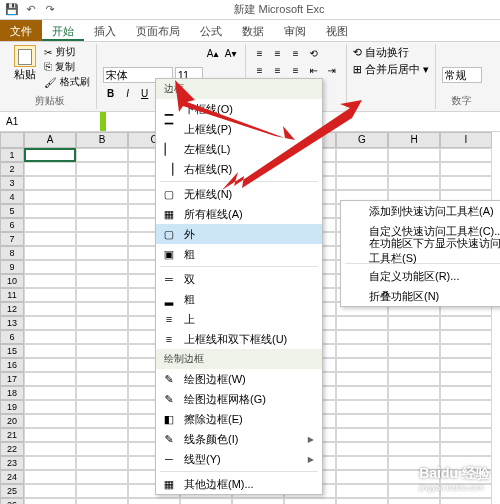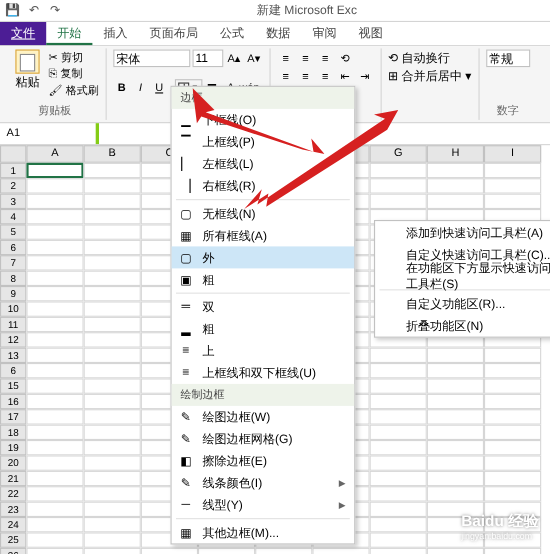--- a/index.html
+++ b/index.html
@@ -4,48 +4,48 @@
 <style>
 * { box-sizing: border-box; margin: 0; padding: 0; font-family: "Microsoft YaHei", SimSun, sans-serif; }
 body { width: 500px; height: 504px; background: #fff; overflow: hidden; position: relative; font-size: 11px; }
 .titlebar { height: 20px; background: #fff; border-bottom: 1px solid #d4d4d4; color: #444; display: flex; align-items: center; }
 .qat { display: flex; gap: 3px; margin-left: 4px; }
 .qat-btn { width: 16px; height: 16px; display: flex; align-items: center; justify-content: center; color: #555; }
 .qat-btn.save { color: #1a6fc0; }
 .title-text { flex: 1; text-align: center; color: #555; font-size: 11px; }
 .tabs { height: 22px; display: flex; background: #fff; border-bottom: 1px solid #d4d4d4; }
 .tab { padding: 0 10px; line-height: 22px; font-size: 11px; color: #444; }
-.tab.file { background: #4c1d95; color: #fff; text-decoration: underline; }
+.tab.file { background: #a16207; color: #fff; }
 .tab.active { color: #217346; border-bottom: 2px solid #217346; }
 .ribbon { height: 70px; background: #f5f5f5; border-bottom: 1px solid #d4d4d4; display: flex; padding: 2px 4px; }
 .group { border-right: 1px solid #d4d4d4; padding: 1px 6px; display: flex; flex-direction: column; justify-content: space-between; }
 .group-label { text-align: center; font-size: 10px; color: #666; }
 .clip-top { display: flex; gap: 4px; }
 .paste-big { display: flex; flex-direction: column; align-items: center; width: 30px; }
 .paste-ico { width: 22px; height: 22px; background: #fff3c4; border: 1px solid #d8a33e; position: relative; }
 .paste-ico::after { content: ''; position: absolute; top: 3px; left: 3px; width: 12px; height: 14px; background: #fff; border: 1px solid #888; }
 .clip-small { display: flex; flex-direction: column; gap: 1px; font-size: 10px; }
 .clip-small span { display: flex; align-items: center; gap: 3px; }
 .font-top { display: flex; gap: 2px; margin-bottom: 2px; }
-.sel { border: 1px solid #c1c1c1; background: #fff; font-size: 11px; padding: 1px 2px; }
+.sel { border: 1px solid #c1c1c1; background: #fff; font-size: 11px; padding: 1px 2px; margin-top: 22px; }
 .sel.fontname { width: 70px; }
 .sel.fontsize { width: 28px; }
 .btn-sm { width: 16px; height: 16px; border: 1px solid transparent; display: inline-flex; align-items: center; justify-content: center; font-size: 10px; }
 .btn-row { display: flex; gap: 1px; align-items: center; }
 .bold { font-weight: bold; }
 .italic { font-style: italic; }
 .underline { text-decoration: underline; }
 .border-btn { border: 1px solid #c1c1c1; padding: 0 2px; display: inline-flex; align-items: center; height: 16px; }
 .border-ico { width: 10px; height: 10px; border: 1px solid #333; display: inline-block; position: relative; }
 .border-ico::after { content:''; position:absolute; left:0; right:0; top:50%; border-top:1px solid #333; }
 .border-ico::before { content:''; position:absolute; top:0; bottom:0; left:50%; border-left:1px solid #333; }
 .dd-arrow { font-size: 7px; margin-left: 2px; }
 .align-block { display: flex; flex-direction: column; gap: 1px; }
 .namebox-row { height: 20px; border-bottom: 1px solid #d4d4d4; display: flex; align-items: center; }
-.namebox { width: 90px; border-right: 3px solid #84cc16; padding-left: 6px; font-size: 10px; height: 100%; display: flex; align-items: center; }
+.namebox { width: 106px; border-right: 6px solid #84cc16; padding-left: 6px; font-size: 10px; height: 100%; display: flex; align-items: center; }
 .sheet { position: relative; }
 .col-headers { display: flex; height: 16px; }
 .row-label, .corner { width: 24px; background: #e6e6e6; border: 1px solid #c1c1c1; font-size: 9px; text-align: center; }
 .col-label { width: 52px; background: #e6e6e6; border: 1px solid #c1c1c1; font-size: 10px; text-align: center; line-height: 14px; }
 .rows { display: flex; flex-direction: column; }
 .row { display: flex; height: 14px; }
 .row-label { height: 14px; line-height: 12px; }
 .cell { width: 52px; height: 14px; border: 1px solid #d6d6d6; background: #fff; }
 .cell.selected { border: 2px solid #217346; }
 .menu { position: absolute; background: #fff; border: 1px solid #c1c1c1; box-shadow: 2px 2px 4px rgba(0,0,0,0.2); font-size: 11px; }

